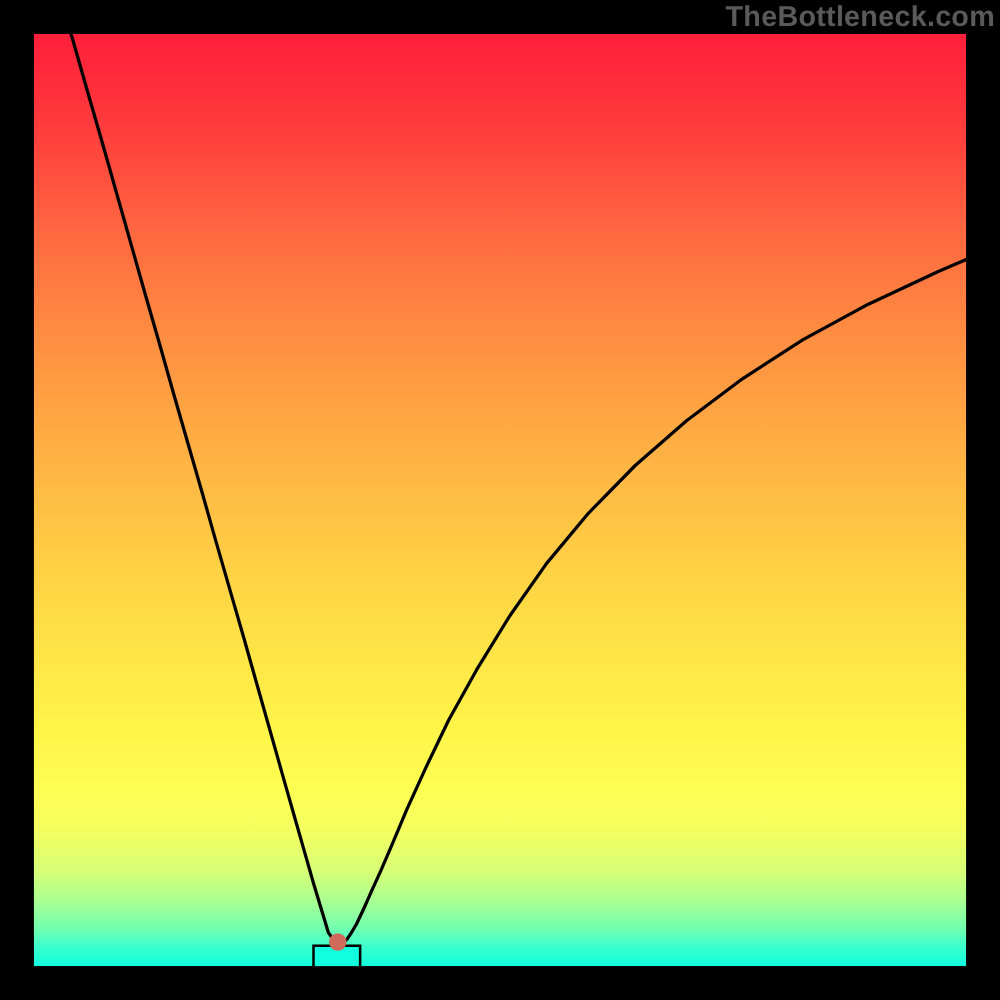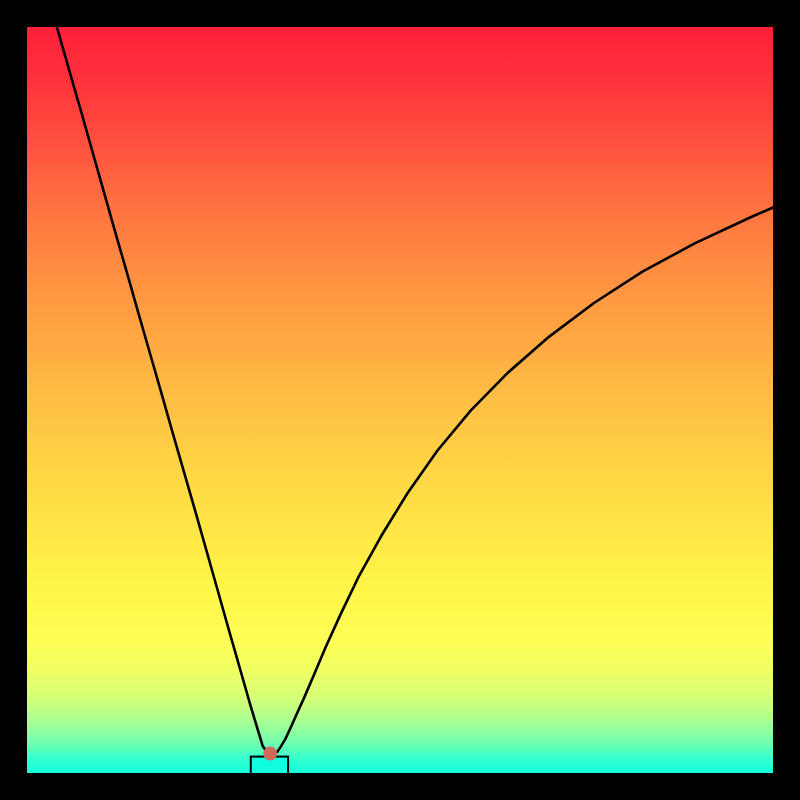--- a/index.html
+++ b/index.html
@@ -66,14 +66,15 @@
   <div class="plot-area">
     <div class="gradient-bg"></div>
 
     <svg class="curve" viewBox="0 0 746 746" preserveAspectRatio="none">
       <path id="curve-path" d="M29.84 0.00 L44.76 52.22 L55.95 91.01 L67.14 130.55 L78.33 170.09 L89.52 209.63 L100.71 248.42 L111.90 287.96 L123.09 326.75 L134.28 365.54 L145.47 405.08 L156.66 443.87 L167.85 482.66 L179.04 522.20 L190.23 561.74 L201.42 601.28 L208.88 627.39 L216.34 653.50 L223.80 679.61 L235.74 719.14 L240.21 725.11 L243.20 726.60 L244.69 727.35 L247.67 726.60 L250.66 724.37 L253.64 719.89 L258.12 712.43 L264.08 699.75 L270.05 686.32 L277.51 669.91 L286.46 649.02 L298.40 620.67 L313.32 587.85 L331.97 549.06 L354.35 508.77 L380.46 466.25 L410.30 423.73 L443.87 383.44 L481.17 345.40 L522.20 309.59 L566.96 276.02 L615.45 244.69 L667.67 216.34 L723.62 190.23 L746.00 180.53 " fill="none" stroke="#000" stroke-width="2.6" stroke-linejoin="round" stroke-linecap="round"></path>
       <rect id="dip-rect" x="223.80" y="729.59" width="37.30" height="18.41" fill="#11ffde" stroke="#000" stroke-width="2"></rect>
       <circle id="min-dot" cx="243.20" cy="726.60" r="7" fill="#d06a5a"></circle>
     </svg>
   </div>
 
+  <div class="watermark">TheBottleneck.com</div>
 
 </div>
 
 </body></html>

